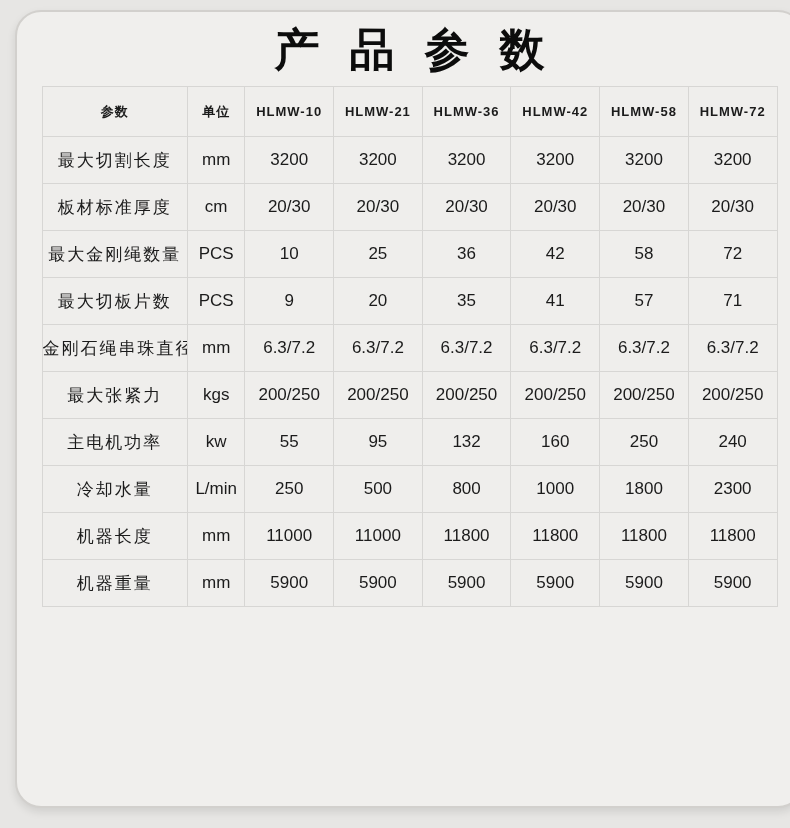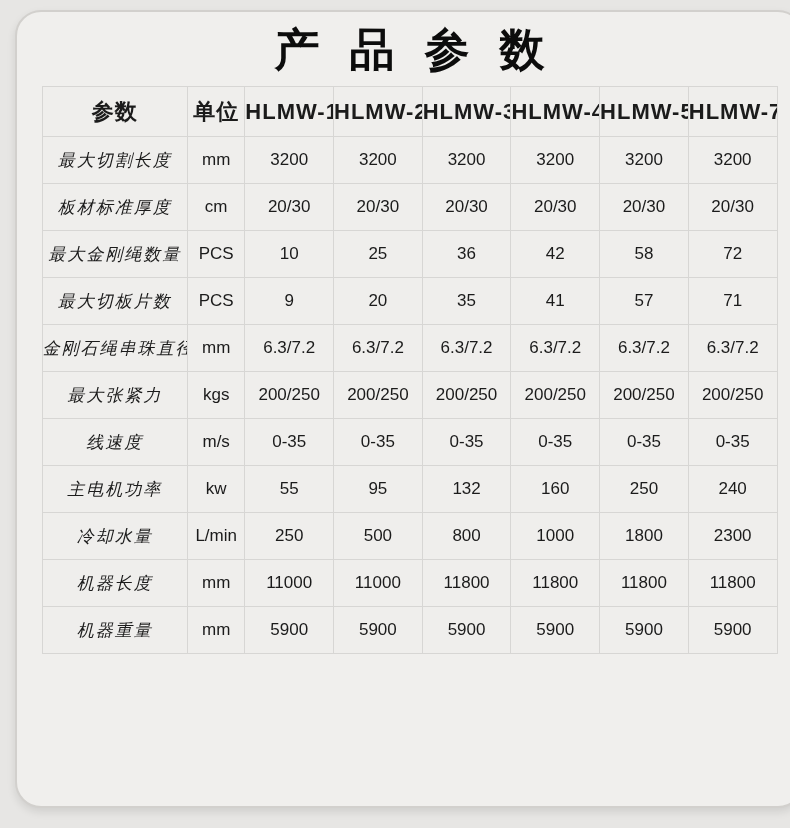--- a/index.html
+++ b/index.html
@@ -47,34 +47,33 @@
     border: 1px solid #d7d6d4;
     text-align: center;
     vertical-align: middle;
     color: #1b1b1b;
     padding: 0;
     overflow: hidden;
     white-space: nowrap;
   }
   table.params th {
     height: 49px;
-    font-size: 22px;
+    font-size: 13px;
     font-weight: 600;
     letter-spacing: 1px;
   }
   table.params td {
     height: 46px;
     font-size: 17px;
     font-weight: 400;
   }
   td.param-cell {
     font-size: 18px;
     letter-spacing: 2px;
     font-weight: 500;
-    font-style: italic;
   }
   td.unit-cell {
     font-size: 16px;
   }
   col.c-param { width: 19.8%; }
   col.c-unit  { width: 7.8%; }
   col.c-val   { width: 12.0667%; }
 </style>
 </head>
 <body>
@@ -160,30 +159,20 @@
           <td class="param-cell">最大张紧力</td>
           <td class="unit-cell">kgs</td>
           <td class="value-cell">200/250</td>
           <td class="value-cell">200/250</td>
           <td class="value-cell">200/250</td>
           <td class="value-cell">200/250</td>
           <td class="value-cell">200/250</td>
           <td class="value-cell">200/250</td>
         </tr>
         <tr>
-          <td class="param-cell">线速度</td>
-          <td class="unit-cell">m/s</td>
-          <td class="value-cell">0-35</td>
-          <td class="value-cell">0-35</td>
-          <td class="value-cell">0-35</td>
-          <td class="value-cell">0-35</td>
-          <td class="value-cell">0-35</td>
-          <td class="value-cell">0-35</td>
-        </tr>
-        <tr>
           <td class="param-cell">主电机功率</td>
           <td class="unit-cell">kw</td>
           <td class="value-cell">55</td>
           <td class="value-cell">95</td>
           <td class="value-cell">132</td>
           <td class="value-cell">160</td>
           <td class="value-cell">250</td>
           <td class="value-cell">240</td>
         </tr>
         <tr>

